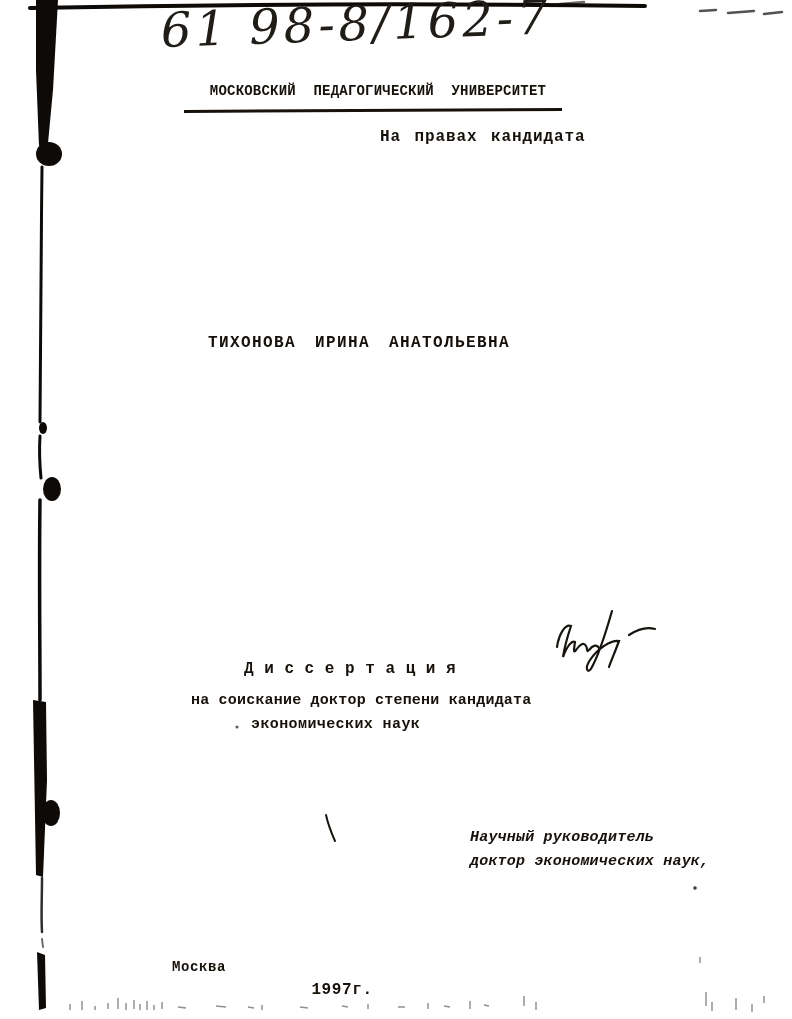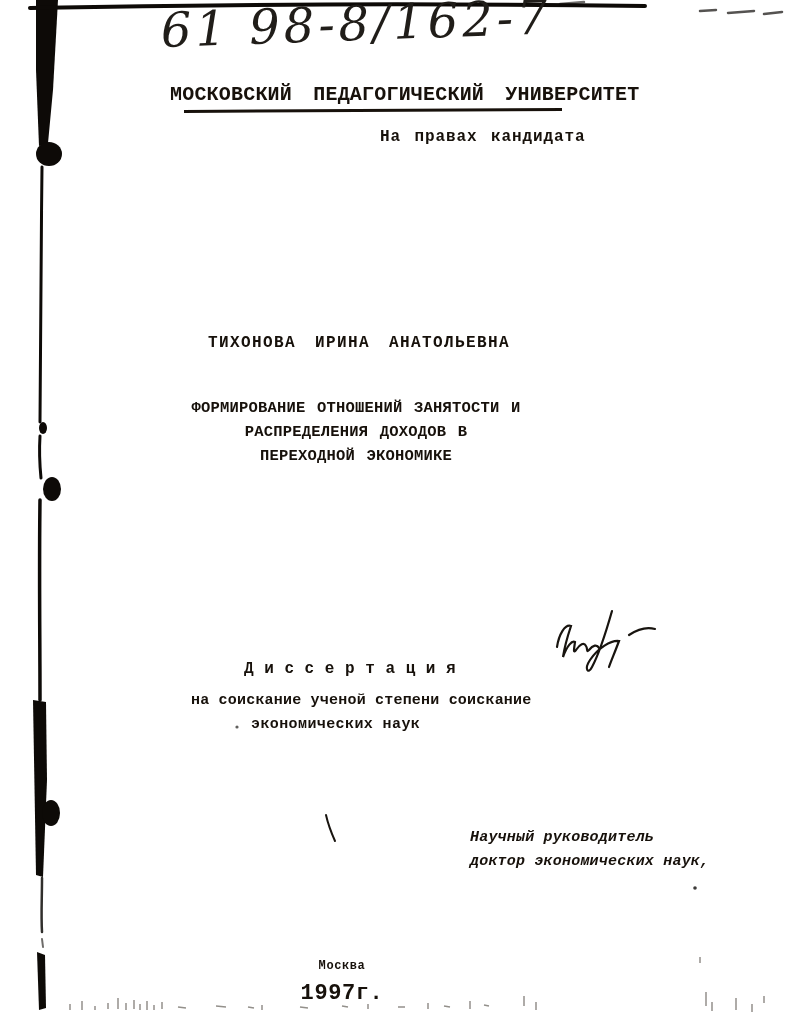--- a/index.html
+++ b/index.html
@@ -14,34 +14,34 @@
   .abs{position:absolute;white-space:nowrap;}
   .tw{font-family:"Liberation Mono","DejaVu Sans Mono",monospace;font-weight:700;color:#17110b;}
   .artifacts{position:absolute;left:0;top:0;pointer-events:none;}
   .hand-number{
     left:160px;top:2px;
     font-family:"DejaVu Serif","Liberation Serif",serif;
     font-style:italic;font-weight:400;
     font-size:48px;letter-spacing:4px;color:#201d19;
     transform:rotate(-2deg);transform-origin:left top;
   }
-  .university{left:170px;top:83px;width:384px;text-align:center;font-size:20px;letter-spacing:.2px;word-spacing:9px;}
+  .university{left:186px;top:83px;width:384px;text-align:center;font-size:14px;letter-spacing:.2px;word-spacing:9px;}
   .rule{left:184px;top:109px;width:378px;height:3px;background:#17110b;transform:rotate(-.3deg);}
   .manuscript{left:380px;top:128px;font-size:16px;letter-spacing:.9px;word-spacing:3px;}
   .author{left:163px;top:334px;width:392px;text-align:center;font-size:16px;letter-spacing:1.4px;word-spacing:8px;}
   .title-block{left:160px;top:396px;width:392px;text-align:center;font-size:15.5px;line-height:24px;letter-spacing:.2px;word-spacing:2px;}
   .title-block div{white-space:nowrap;}
   .specialty{left:246px;top:568px;font-size:15px;letter-spacing:.3px;}
   .thesis-heading{left:244px;top:660px;font-size:16px;letter-spacing:.5px;}
   .thesis-line1{left:191px;top:692px;font-size:15px;letter-spacing:.2px;}
   .thesis-line2{left:251px;top:716px;font-size:15px;letter-spacing:.4px;}
   .supervisor{left:470px;top:826px;font-size:15px;line-height:23.5px;letter-spacing:.2px;}
   .supervisor div{white-space:nowrap;font-style:italic;}
-  .imprint-city{left:172px;top:959px;width:340px;text-align:center;font-size:12px;letter-spacing:.6px;}
-  .imprint-year{left:172px;top:981px;width:340px;text-align:center;font-size:22px;letter-spacing:.6px;}
+  .imprint-city{left:172px;top:959px;width:340px;font-size:14px;letter-spacing:.6px;}
+  .imprint-year{left:172px;top:981px;width:340px;text-align:center;font-size:16px;letter-spacing:.6px;}
 </style>
 </head>
 <body>
 
 <div class="page">
 
   <svg class="artifacts" width="792" height="1019" viewBox="0 0 792 1019">
     <g fill="#0d0a07" stroke="none">
       <path d="M36,0 L58,0 L53,90 L48,143 L39,146 L36,70 Z"></path>
       <ellipse cx="49" cy="154" rx="13" ry="12"></ellipse>
@@ -82,29 +82,24 @@
   </svg>
 
   <div class="abs hand-number">61 98-8/162-7</div>
 
   <div class="abs tw university">МОСКОВСКИЙ ПЕДАГОГИЧЕСКИЙ УНИВЕРСИТЕТ</div>
   <div class="abs rule"></div>
   <div class="abs tw manuscript">На правах кандидата</div>
 
   <div class="abs tw author">ТИХОНОВА ИРИНА АНАТОЛЬЕВНА</div>
 
-  <div class="abs tw title-block">
-    <div>ФОРМИРОВАНИЕ ОТНОШЕНИЙ ЗАНЯТОСТИ И</div>
-    <div>РАСПРЕДЕЛЕНИЯ ДОХОДОВ В</div>
-    <div>ПЕРЕХОДНОЙ ЭКОНОМИКЕ</div>
-  </div>
 
 
   <div class="abs tw thesis-heading">Д и с с е р т а ц и я</div>
-  <div class="abs tw thesis-line1">на соискание ученой степени соискание</div>
+  <div class="abs tw thesis-line1">на соискание доктор степени кандидата</div>
   <div class="abs tw thesis-line2">экономических наук</div>
 
   <div class="abs tw supervisor">
     <div>Научный руководитель</div>
     <div>доктор экономических наук,</div>
   </div>
 
   <div class="abs tw imprint-city">Москва</div>
   <div class="abs tw imprint-year">1997г.</div>
 

